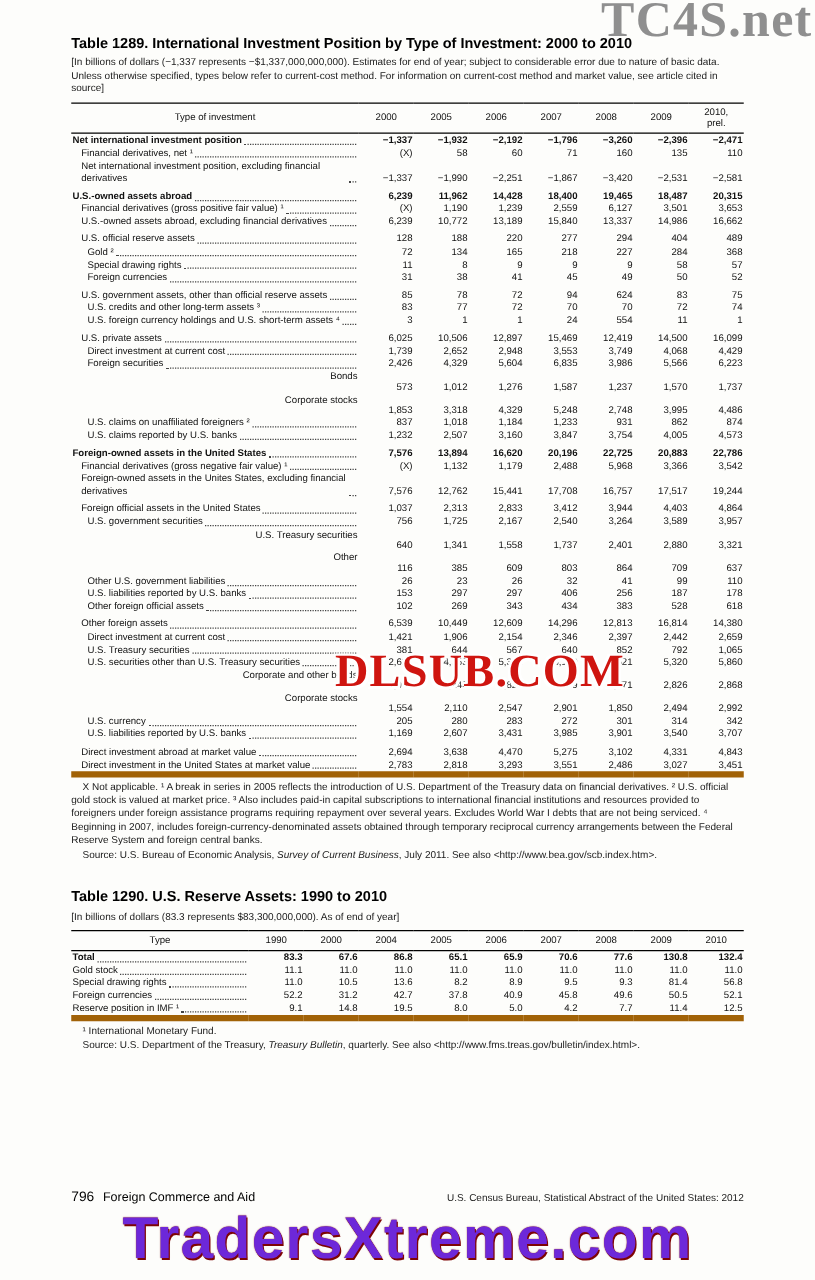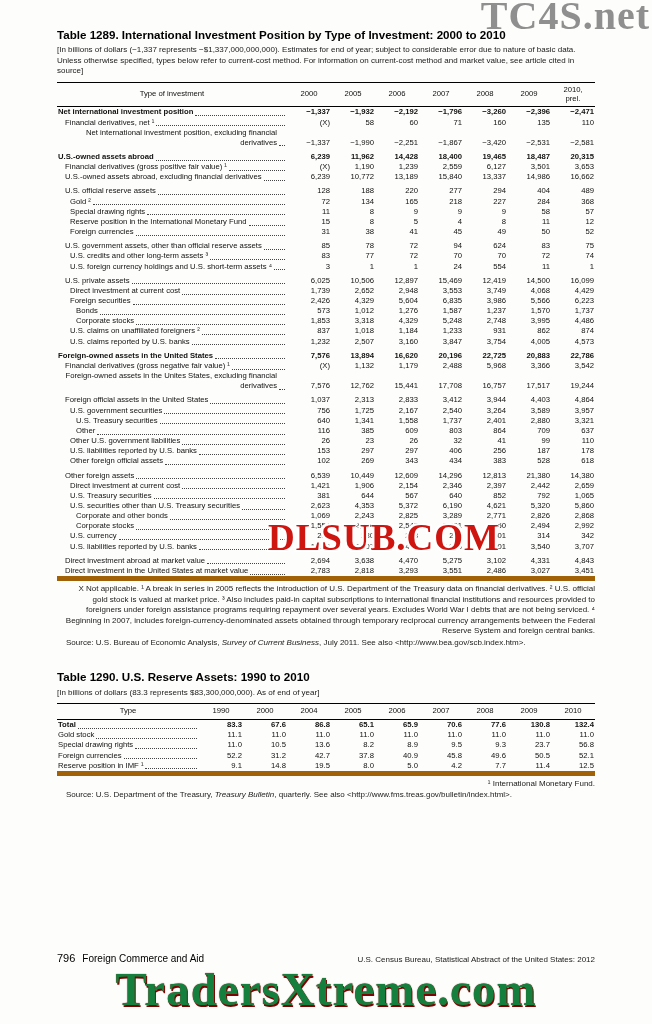--- a/index.html
+++ b/index.html
@@ -14,38 +14,38 @@
   table.data thead th{font-weight:normal;font-size:7.7px;border-top:1px solid #000;border-bottom:1px solid #000;
     padding:3px 1px;text-align:center;vertical-align:middle;white-space:pre-line;line-height:1.15;}
   table.data th.stub-h{text-align:center;}
   table.data td{padding:0 1px;vertical-align:bottom;line-height:1.32;}
   #tbl1289 th.col-h,#tbl1289 td.num{width:42px;}
   #tbl1290 th.col-h,#tbl1290 td.num{width:42px;}
   td.num{text-align:right;padding-right:5px;white-space:nowrap;}
   tr.bold{font-weight:bold;}
   tr.spacer td{height:4px;}
   .stubflex{display:flex;align-items:flex-end;}
-  .lbl{display:inline-block;text-align:right;}
+  .lbl{display:inline-block;}
   .leader{flex:1 0 6px;border-bottom:1px dotted #444;margin:0 1px 1.5px 2px;height:0;}
   .ind0{padding-left:0;}
   .ind1{padding-left:7px;}
   .ind2{padding-left:12px;}
-  .ind3{padding-left:18px;}
-
-  .footnote{font-size:8px;line-height:1.32;margin:3px 0 0 0;text-indent:9px;color:#1a1a1a;text-align:right;}
+  .ind3{padding-left:18px;flex-direction:column;}
+
+  .footnote{font-size:8px;line-height:1.32;margin:3px 0 0 0;text-indent:9px;color:#1a1a1a;}
   .source{font-size:8px;line-height:1.32;margin:1px 0 0 0;text-indent:9px;color:#1a1a1a;}
   .gap{height:22px;}
 
   .wm-top{position:absolute;top:-8px;right:2px;font-family:"Liberation Serif",serif;font-weight:bold;
     font-size:40px;color:#8f8f8f;letter-spacing:1px;z-index:5;}
   .wm-mid{position:absolute;top:516px;left:140px;width:360px;text-align:right;font-family:Liberation Serif, serif;
     font-weight:bold;font-size:37px;color:#cf1510;letter-spacing:1px;z-index:6;
     text-shadow:-2px -2px 0 #fff,2px -2px 0 #fff,-2px 2px 0 #fff,2px 2px 0 #fff,0 0 5px #fff;}
-  .wm-bottom{position:absolute;top:962px;left:0;width:652px;text-align:center;font-family:Liberation Serif, serif;
-    font-weight:bold;font-size:47px;color:#15803d;letter-spacing:1px;z-index:6;
+  .wm-bottom{position:absolute;top:962px;left:0;width:652px;text-align:center;font-family:Liberation Sans, sans-serif;
+    font-weight:bold;font-size:47px;color:#6d28d9;letter-spacing:1px;z-index:6;
     text-shadow:1px 2px 0 #7e0404,0 0 1px #7e0404;}
 
   .footer{position:absolute;left:57px;width:538px;top:948px;display:flex;justify-content:space-between;align-items:baseline;z-index:2;}
   .page-num{font-size:11px;color:#000;}
   .section-name{font-size:10px;margin-left:7px;color:#000;}
   .credit{font-size:8px;color:#1a1a1a;}
 </style>
 </head>
 <body>
 
@@ -210,35 +210,20 @@
             <td class="num">8</td>
             <td class="num">9</td>
             <td class="num">9</td>
             <td class="num">9</td>
             <td class="num">58</td>
             <td class="num">57</td>
           </tr>
           <tr>
             <td class="stub">
               <div class="stubflex ind2">
-                <span class="lbl">Reserve position in the International Monetary Fund</span>
-                <span class="leader"></span>
-              </div>
-            </td>
-            <td class="num">15</td>
-            <td class="num">8</td>
-            <td class="num">5</td>
-            <td class="num">4</td>
-            <td class="num">8</td>
-            <td class="num">11</td>
-            <td class="num">12</td>
-          </tr>
-          <tr>
-            <td class="stub">
-              <div class="stubflex ind2">
                 <span class="lbl">Foreign currencies</span>
                 <span class="leader"></span>
               </div>
             </td>
             <td class="num">31</td>
             <td class="num">38</td>
             <td class="num">41</td>
             <td class="num">45</td>
             <td class="num">49</td>
             <td class="num">50</td>
@@ -564,21 +549,21 @@
               <div class="stubflex ind1">
                 <span class="lbl">Other foreign assets</span>
                 <span class="leader"></span>
               </div>
             </td>
             <td class="num">6,539</td>
             <td class="num">10,449</td>
             <td class="num">12,609</td>
             <td class="num">14,296</td>
             <td class="num">12,813</td>
-            <td class="num">21,380</td>
+            <td class="num">16,814</td>
             <td class="num">14,380</td>
           </tr>
           <tr>
             <td class="stub">
               <div class="stubflex ind2">
                 <span class="lbl">Direct investment at current cost</span>
                 <span class="leader"></span>
               </div>
             </td>
             <td class="num">1,421</td>
@@ -780,21 +765,21 @@
                 <span class="leader"></span>
               </div>
             </td>
             <td class="num">11.0</td>
             <td class="num">10.5</td>
             <td class="num">13.6</td>
             <td class="num">8.2</td>
             <td class="num">8.9</td>
             <td class="num">9.5</td>
             <td class="num">9.3</td>
-            <td class="num">23.7</td>
+            <td class="num">81.4</td>
             <td class="num">56.8</td>
           </tr>
           <tr>
             <td class="stub">
               <div class="stubflex ind0">
                 <span class="lbl">Foreign currencies</span>
                 <span class="leader"></span>
               </div>
             </td>
             <td class="num">52.2</td>

